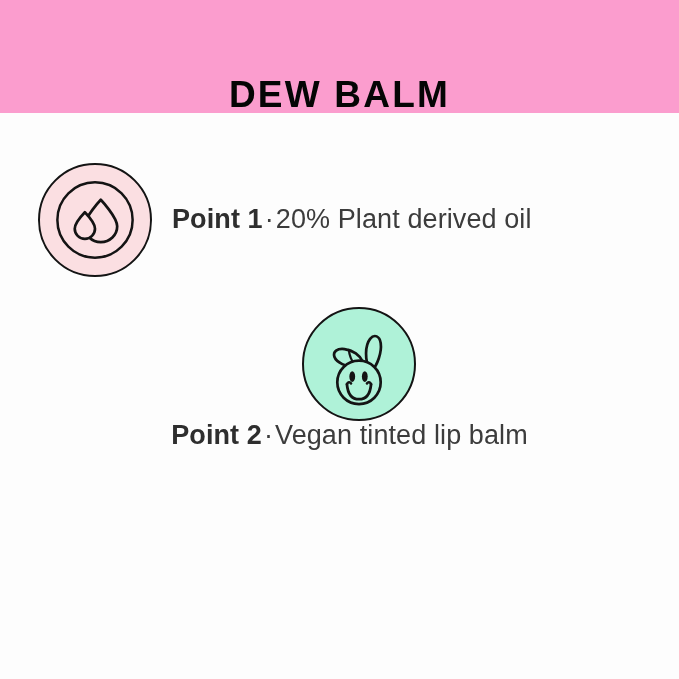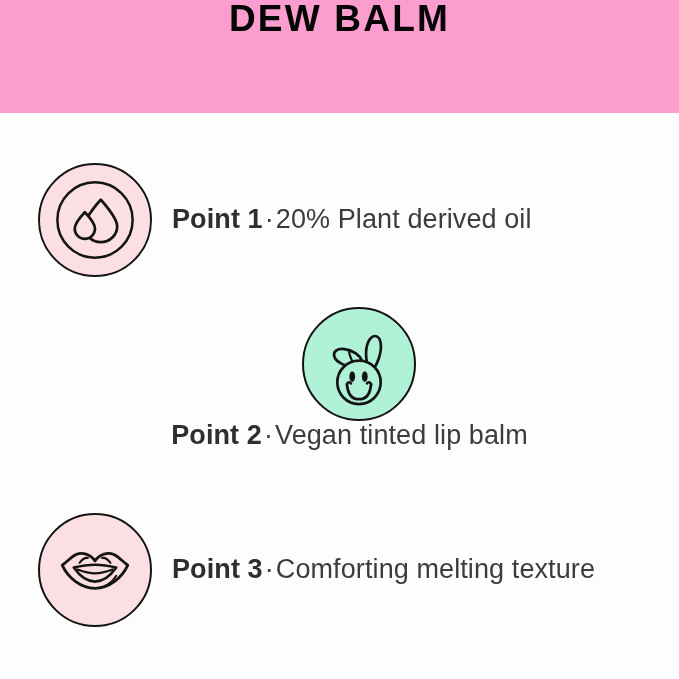--- a/index.html
+++ b/index.html
@@ -20,21 +20,21 @@
 
   
   .header-banner {
     position: absolute;
     top: 0;
     left: 0;
     width: 679px;
     height: 113px;
     background: #fb9dce;
     display: flex;
-    align-items: flex-start;
+    align-items: flex-end;
     justify-content: center;
   }
 
   .header-title {
     font-size: 37px;
     font-weight: bold;
     color: #050505;
     letter-spacing: 2.2px;
     line-height: 1;
     text-align: center;
@@ -147,39 +147,14 @@
         <path d="M44.5 78 C45.5 89 50.5 93.5 57 93.5 C63.5 93.5 68.5 89 69.5 78" fill="none" stroke="#141414" stroke-width="2.9" stroke-linecap="round"></path>
         <path d="M44.5 78 C45.6 75.6 47.6 75.4 48.8 77.2" fill="none" stroke="#141414" stroke-width="2.6" stroke-linecap="round"></path>
         <path d="M69.5 78 C68.4 75.6 66.4 75.4 65.2 77.2" fill="none" stroke="#141414" stroke-width="2.6" stroke-linecap="round"></path>
       </svg>
     </div>
     <div class="point-text">
       <span class="point-label">Point 2</span><span class="point-sep">·</span><span class="point-desc">Vegan tinted lip balm</span>
     </div>
   </div>
 
-  <div class="point-row row-3">
-    <div class="icon-badge" style="background:#fbdfe2;">
-      <svg width="114" height="114" viewBox="0 0 114 114" aria-hidden="true">
-
-        <path d="M57 47.5 C62 40.5 70.5 38 76.5 41 C82.5 44 86 48.5 91 52
-                 C85 65 72 76 57 76 C42 76 29 65 23 52
-                 C28 48.5 31.5 44 37.5 41 C43.5 38 52 40.5 57 47.5 Z" fill="#fbdfe2" stroke="#141414" stroke-width="2.9" stroke-linejoin="round"></path>
-
-        <path d="M35 54.5 C43 52.5 50 51.5 57 51.5 C64 51.5 71 52.5 79 54.5
-                 C72 64.5 65 69 57 69 C49 69 42 64.5 35 54.5 Z" fill="#fbdfe2" stroke="#141414" stroke-width="2.7" stroke-linejoin="round"></path>
-
-        <path d="M39 56.5 C47 59.5 52 60.5 57 60.5 C62 60.5 67 59.5 75 56.5" fill="none" stroke="#141414" stroke-width="2.3" stroke-linecap="round"></path>
-
-        <path d="M41 49.5 C44 45.5 47 44 49.5 44.5" fill="none" stroke="#141414" stroke-width="2.2" stroke-linecap="round"></path>
-
-        <path d="M64.5 44.5 C67 44 70 45.5 73 49.5" fill="none" stroke="#141414" stroke-width="2.2" stroke-linecap="round"></path>
-
-        <path d="M79 63 C75.5 68.5 71.5 72 67 73.5" fill="none" stroke="#141414" stroke-width="2.2" stroke-linecap="round"></path>
-        <path d="M64 74.5 C63 74.9 62 75.2 61 75.4" fill="none" stroke="#141414" stroke-width="2.2" stroke-linecap="round"></path>
-      </svg>
-    </div>
-    <div class="point-text">
-      <span class="point-label">Point 3</span><span class="point-sep">·</span><span class="point-desc">Comforting melting texture</span>
-    </div>
-  </div>
 
 </div>
 
 </body></html>

